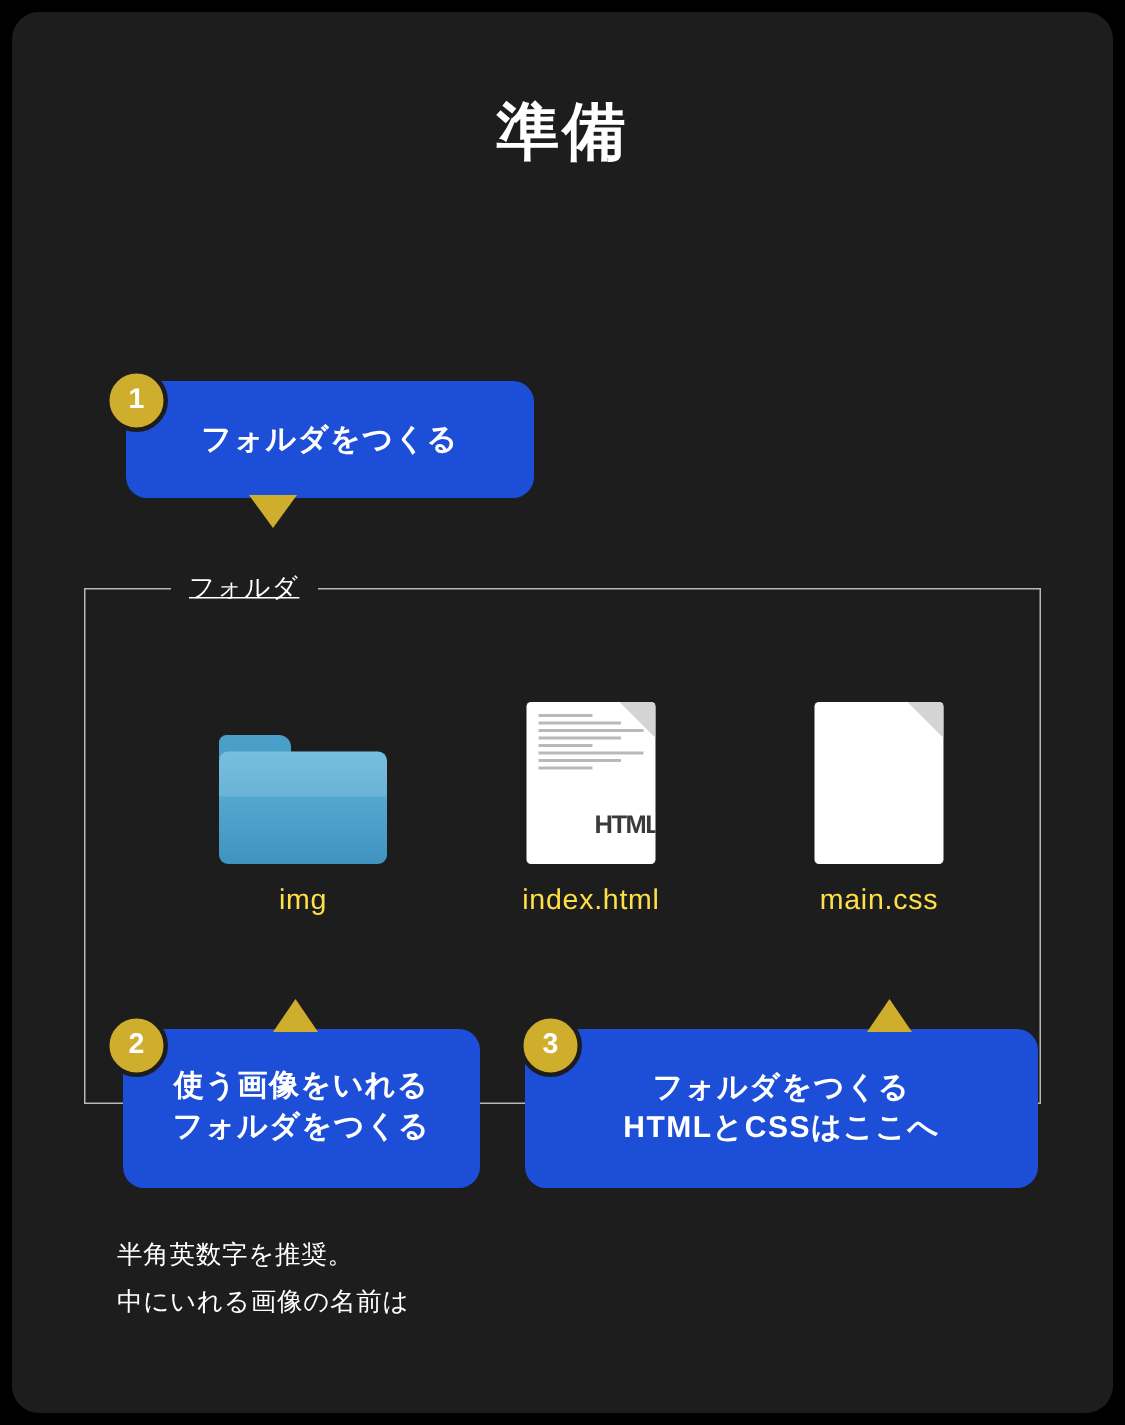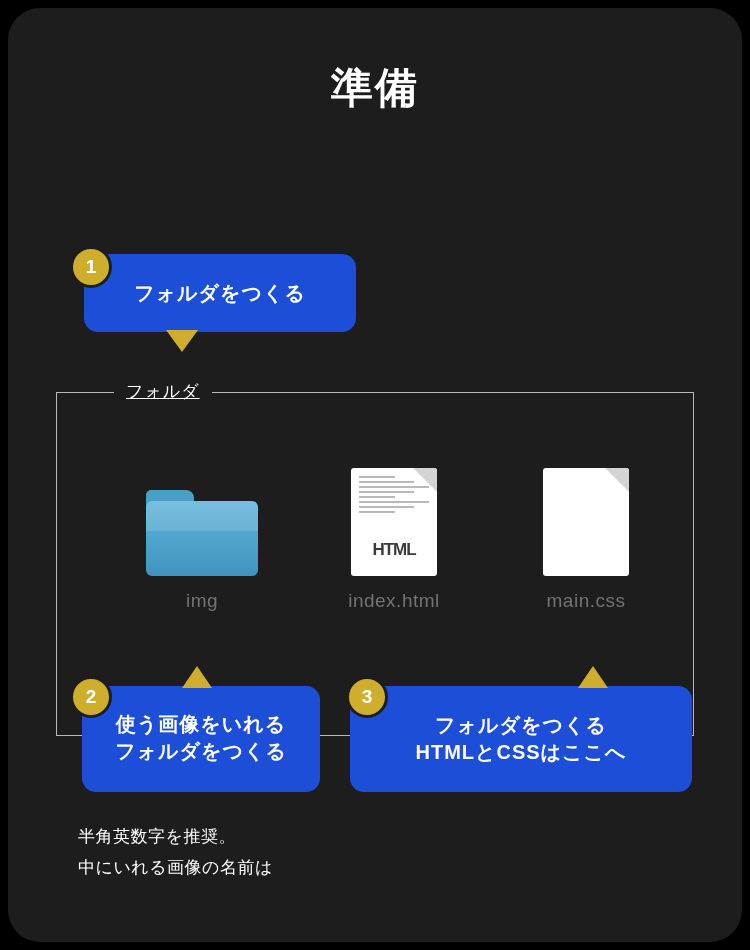--- a/index.html
+++ b/index.html
@@ -13,21 +13,21 @@
     font-family: "Liberation Sans", "DejaVu Sans", sans-serif;
     -webkit-font-smoothing: antialiased;
   }
   .card {
     position: absolute;
     left: 8px;
     top: 8px;
     width: 734px;
     height: 934px;
     background: #1d1d1d;
-    border-radius: 32px;
+    border-radius: 18px;
     overflow: hidden;
   }
   .title {
     position: absolute;
     left: 0;
     top: 52px;
     width: 734px;
     text-align: center;
     color: #ffffff;
     font-size: 42px;
@@ -150,21 +150,21 @@
     text-decoration: underline;
   }
 
   
   .item {
     position: absolute;
     width: 160px;
     text-align: center;
   }
   .item .label {
-    color: #737373;
+    color: #fde047;
     font-size: 19px;
     margin-top: 14px;
     letter-spacing: 0.5px;
   }
   .icon-wrap {
     height: 110px;
     display: flex;
     align-items: flex-end;
     justify-content: center;
   }
@@ -235,20 +235,21 @@
   .doc .htmlword {
     position: absolute;
     left: 0;
     bottom: 16px;
     width: 86px;
     text-align: center;
     font-size: 17px;
     font-weight: bold;
     color: #3a3a3a;
     letter-spacing: -1px;
+    padding-left: 24px;
   }
 
   .note {
     position: absolute;
     left: 70px;
     top: 814px;
     color: #ffffff;
     font-size: 17px;
     line-height: 1.8;
     letter-spacing: 0.5px;

